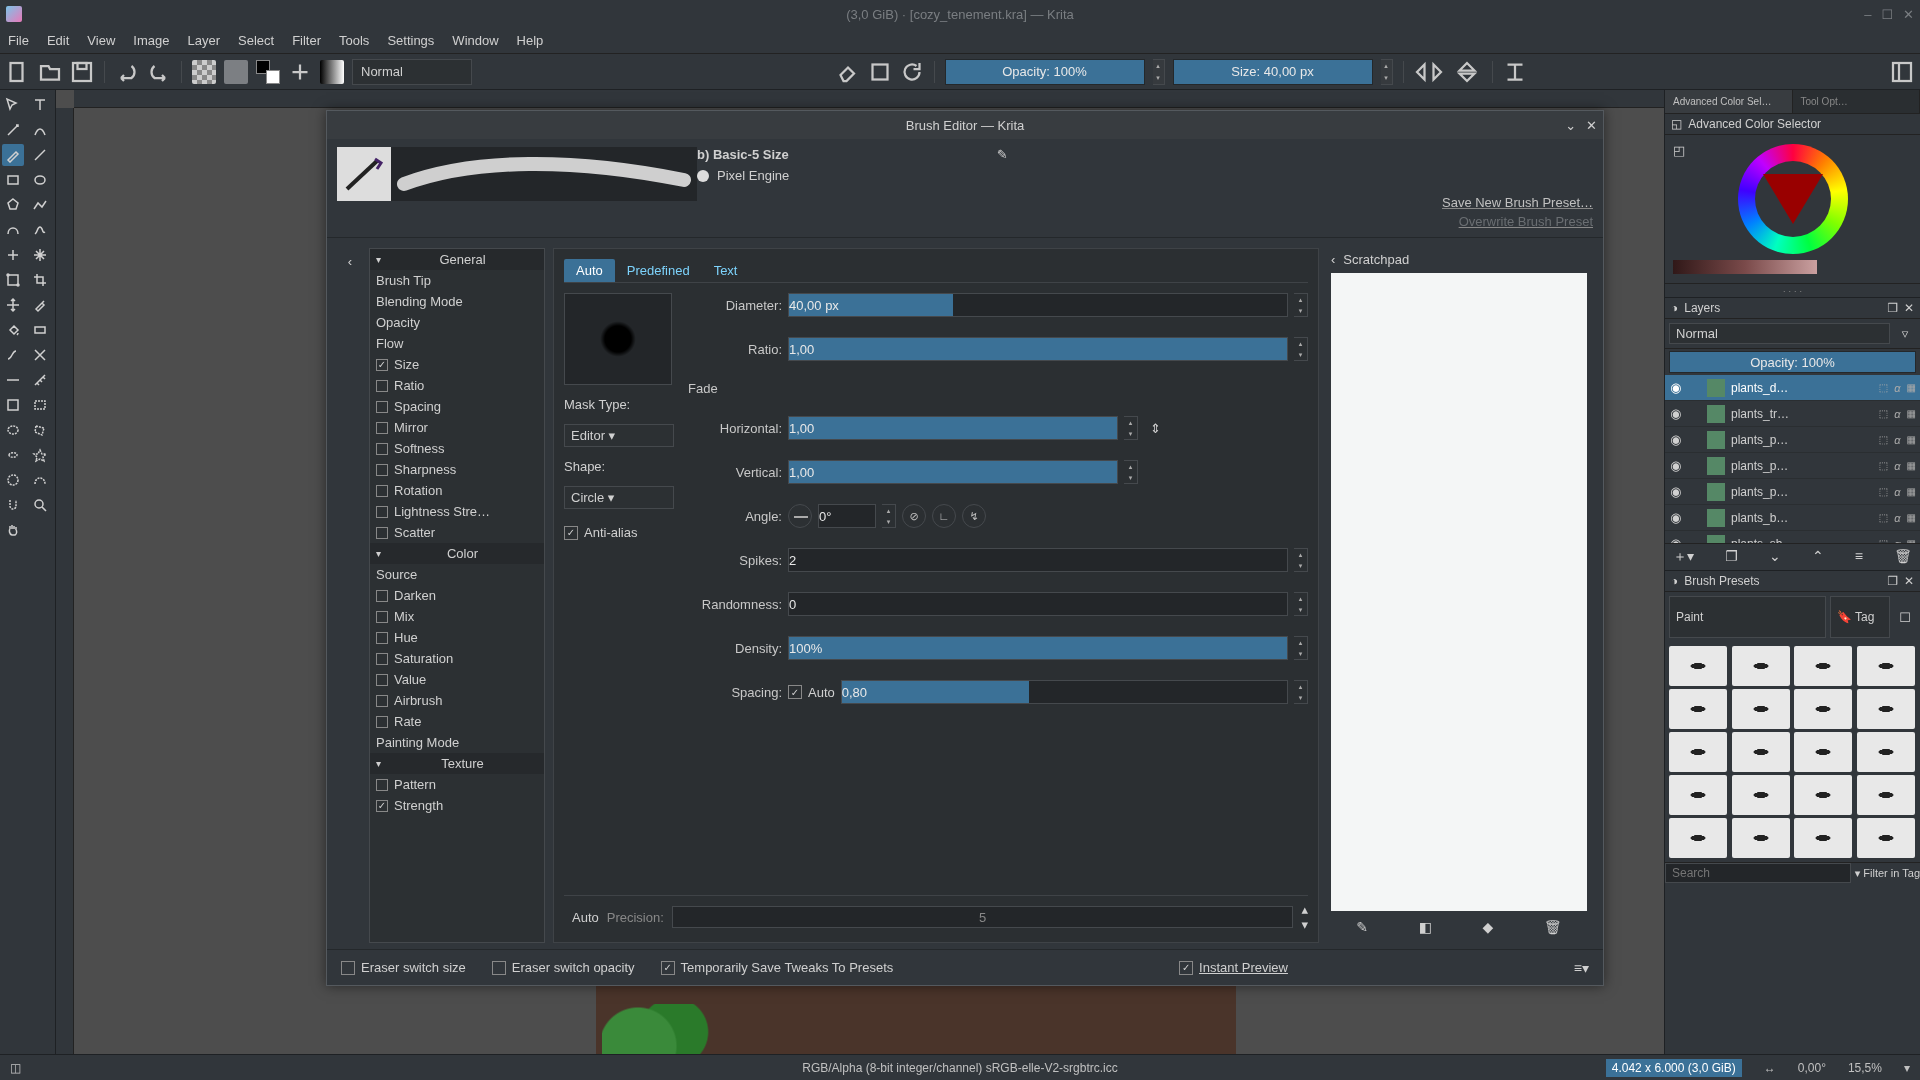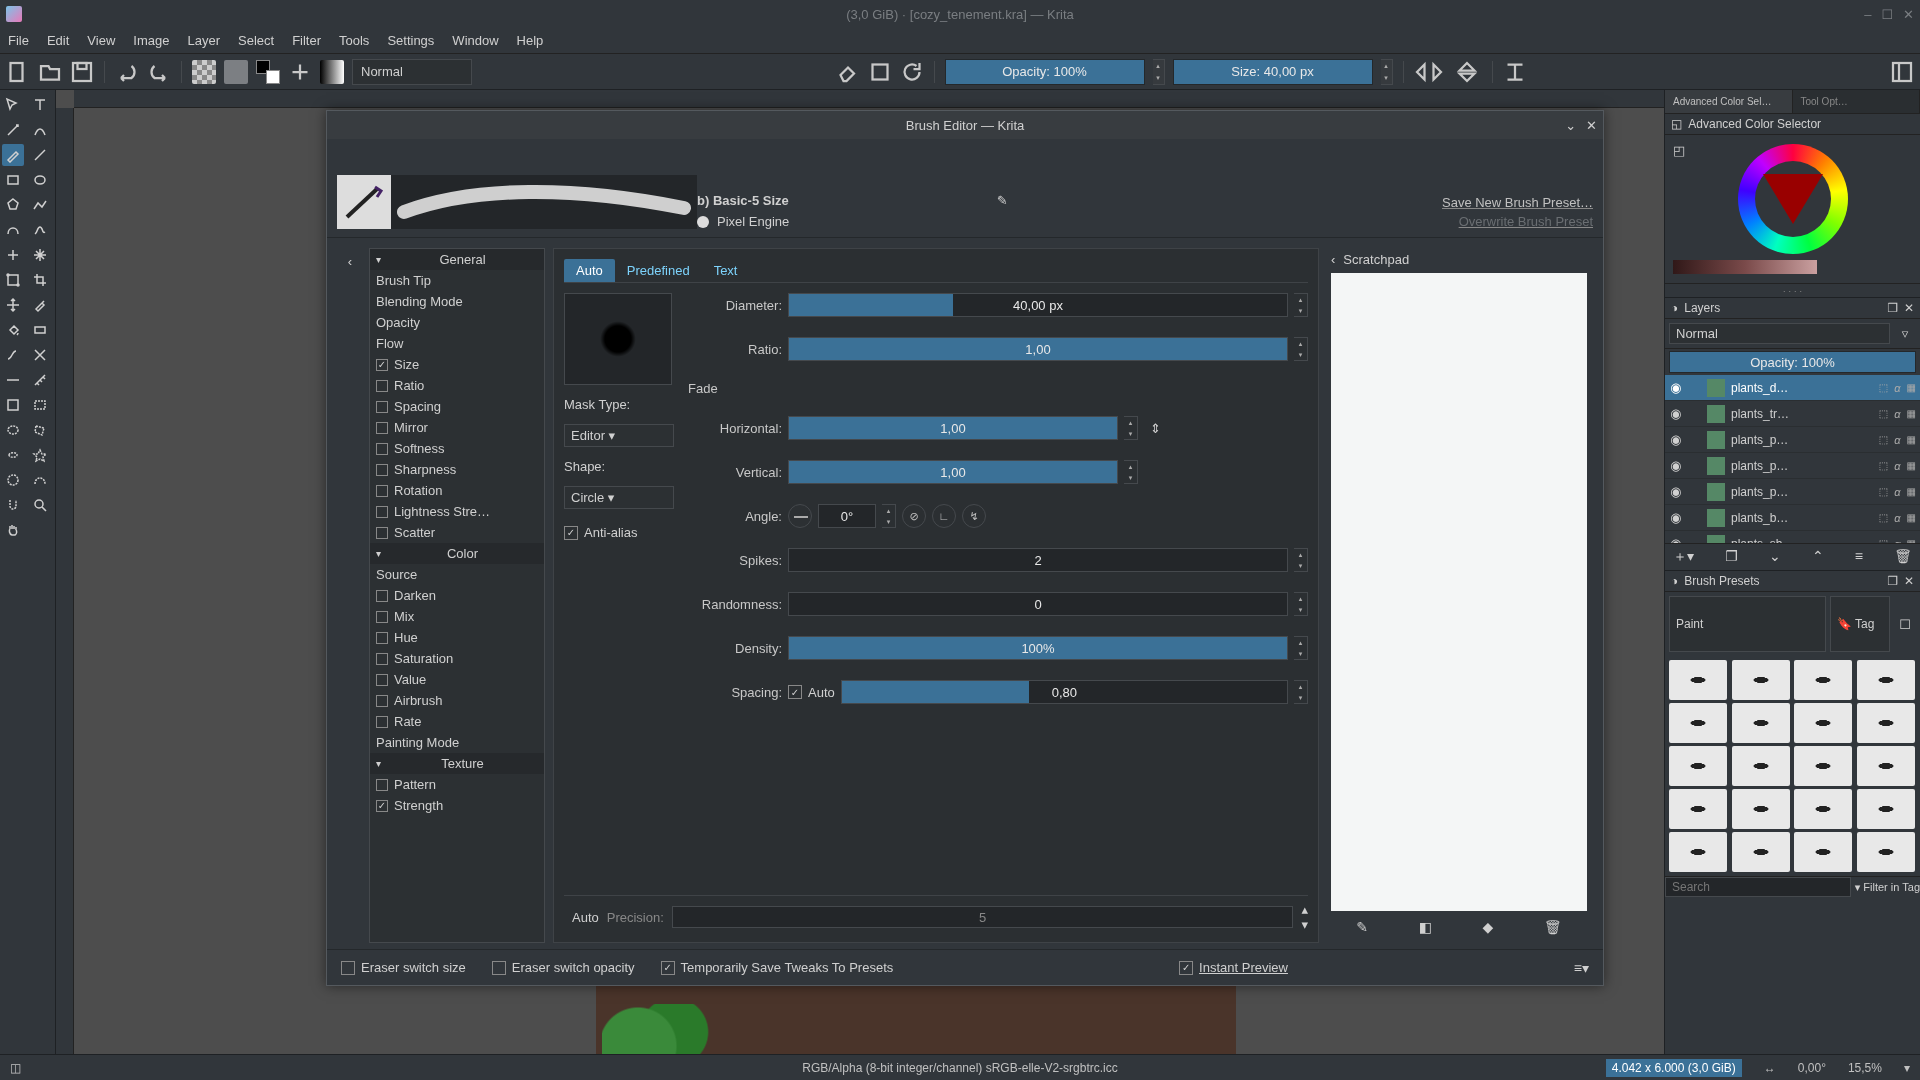--- a/index.html
+++ b/index.html
@@ -62,38 +62,38 @@
 .layer-row.sel{background:#3b7197;color:#fff;}
 .layer-row .eye{width:14px;text-align:center;}
 .layer-row .thumb{width:18px;height:18px;background:#586;}
 .layer-row .name{flex:1;font-size:12px;overflow:hidden;white-space:nowrap;}
 .layer-row .lock{font-size:10px;color:#aaa;}
 .layer-row .alpha{font-size:11px;color:#aaa;font-style:italic;}
 .layer-btns{display:flex;gap:8px;padding:4px 8px;border-top:1px solid #222;justify-content:space-between;}
 .layer-btns span{font-size:14px;}
 .preset-dock{border-top:1px solid #1e2124;flex:1;display:flex;flex-direction:column;}
 .preset-top{display:flex;gap:4px;padding:4px;}
-.preset-top .sel{flex:1;background:#2c3033;border:1px solid #45494d;padding:20px 6px;font-size:12px;}
+.preset-top .sel{flex:1;background:#2c3033;border:1px solid #45494d;padding:13px 6px;font-size:12px;}
 .preset-grid{padding:4px;display:grid;grid-template-columns:repeat(4,1fr);gap:3px;overflow:hidden;}
 .preset-grid .p{width:58px;height:40px;background:#e8e8e8;border-radius:2px;position:relative;overflow:hidden;}
 .preset-grid .p::after{content:"";position:absolute;inset:6px;background:radial-gradient(ellipse 40% 25% at 50% 50%,#222 40%,transparent 42%);}
 .preset-search{display:flex;padding:0;gap:4px;border-top:1px solid #222;}
 .preset-search input{flex:1;background:#232629;border:1px solid #45494d;color:#d0d0d0;padding:2px 6px;font-size:12px;}
 .preset-search .ft{font-size:11px;display:flex;align-items:center;gap:3px;}
 
 .statusbar{height:26px;background:#31363b;border-top:1px solid #1e2124;display:flex;align-items:center;padding:0 10px;color:#c0c0c0;font-size:12px;}
 .statusbar .center{position:absolute;left:50%;transform:translateX(-50%);}
 .statusbar .right-group{margin-left:auto;display:flex;gap:22px;align-items:center;}
 .statusbar .right-group .dims{background:#3b7197;color:#fff;padding:2px 6px;}
 
 
 .brush-editor{position:absolute;left:326px;top:110px;width:1278px;height:876px;background:#31363b;border:1px solid #54595e;z-index:50;display:flex;flex-direction:column;box-shadow:0 0 12px rgba(0,0,0,.5);}
 .be-title{height:28px;background:#383c40;display:flex;align-items:center;justify-content:center;color:#d0d0d0;position:relative;}
 .be-title .ctrl{position:absolute;right:6px;display:flex;gap:10px;}
-.be-top{display:flex;align-items:flex-end;padding:8px 10px;border-bottom:1px solid #24282b;}
+.be-top{display:flex;align-items:flex-start;padding:8px 10px;border-bottom:1px solid #24282b;}
 .be-top .thumb{width:54px;height:54px;background:#ddd;display:flex;align-items:center;justify-content:center;}
 .be-top .thumb svg{width:46px;height:46px;}
 .be-top .stroke{width:306px;height:54px;background:#232629;display:flex;align-items:center;justify-content:center;}
 .be-top .stroke svg{width:300px;height:48px;}
 .be-top .meta{display:flex;flex-direction:column;gap:6px;}
 .be-top .meta .row{display:flex;align-items:center;gap:8px;}
 .be-top .meta .dot{width:12px;height:12px;border-radius:50%;background:#ddd;}
 .be-top .rt{margin-left:auto;display:flex;flex-direction:column;gap:4px;align-items:flex-end;margin-top:48px;}
 .be-top .rt .btn{color:#c0c0c0;text-decoration:underline;text-decoration-color:#888;}
 .be-top .rt .btn.dis{color:#6a6e72;}
@@ -112,21 +112,21 @@
 .tabs .tab.active{background:#3b7197;color:#fff;border-radius:2px 2px 0 0;}
 .props{display:flex;gap:14px;}
 .props .left{width:110px;display:flex;flex-direction:column;gap:12px;}
 .props .left .prev{width:108px;height:92px;background:#232629;border:1px solid #45494d;display:flex;align-items:center;justify-content:center;}
 .props .left .prev .circ{width:42px;height:42px;border-radius:50%;background:radial-gradient(circle,#000 44%,transparent 60%);}
 .props .left label{font-size:13px;}
 .props .left .sel{background:#2c3033;border:1px solid #45494d;padding:3px 6px;}
 .props .ctrls{flex:1;display:flex;flex-direction:column;gap:20px;}
 .prow{display:flex;align-items:center;gap:6px;}
 .prow .plab{width:94px;text-align:right;color:#c8c8c8;}
-.prow .pval{flex:1;height:24px;background:#232629;border:1px solid #45494d;position:relative;display:flex;align-items:center;justify-content:center;color:#e8e8e8;}
+.prow .pval{flex:1;height:24px;background:#232629;border:1px solid #45494d;position:relative;display:flex;align-items:center;justify-content:flex-start;color:#e8e8e8;}
 .prow .pval .fill{position:absolute;left:0;top:0;bottom:0;background:#3b7197;}
 .prow .pval .txt{position:relative;z-index:1;}
 .prow .spin{width:14px;height:24px;border:1px solid #45494d;border-left:none;display:flex;flex-direction:column;}
 .prow .spin div{flex:1;font-size:7px;display:flex;align-items:center;justify-content:center;color:#aaa;}
 .prow .iconbtn{width:24px;height:24px;border:1px solid #45494d;border-radius:50%;display:flex;align-items:center;justify-content:center;font-size:11px;color:#c0c0c0;}
 .prow .knob{width:24px;height:24px;border-radius:50%;background:#2c3033;border:1px solid #45494d;position:relative;}
 .prow .knob::after{content:"";position:absolute;width:14px;height:2px;background:#aaa;left:5px;top:11px;}
 .prow .check{width:14px;height:14px;border:1px solid #888;display:flex;align-items:center;justify-content:center;font-size:10px;}
 .prow .check.on::after{content:"✓";}
 .prow.sectionlab .plab{text-align:left;width:auto;}

